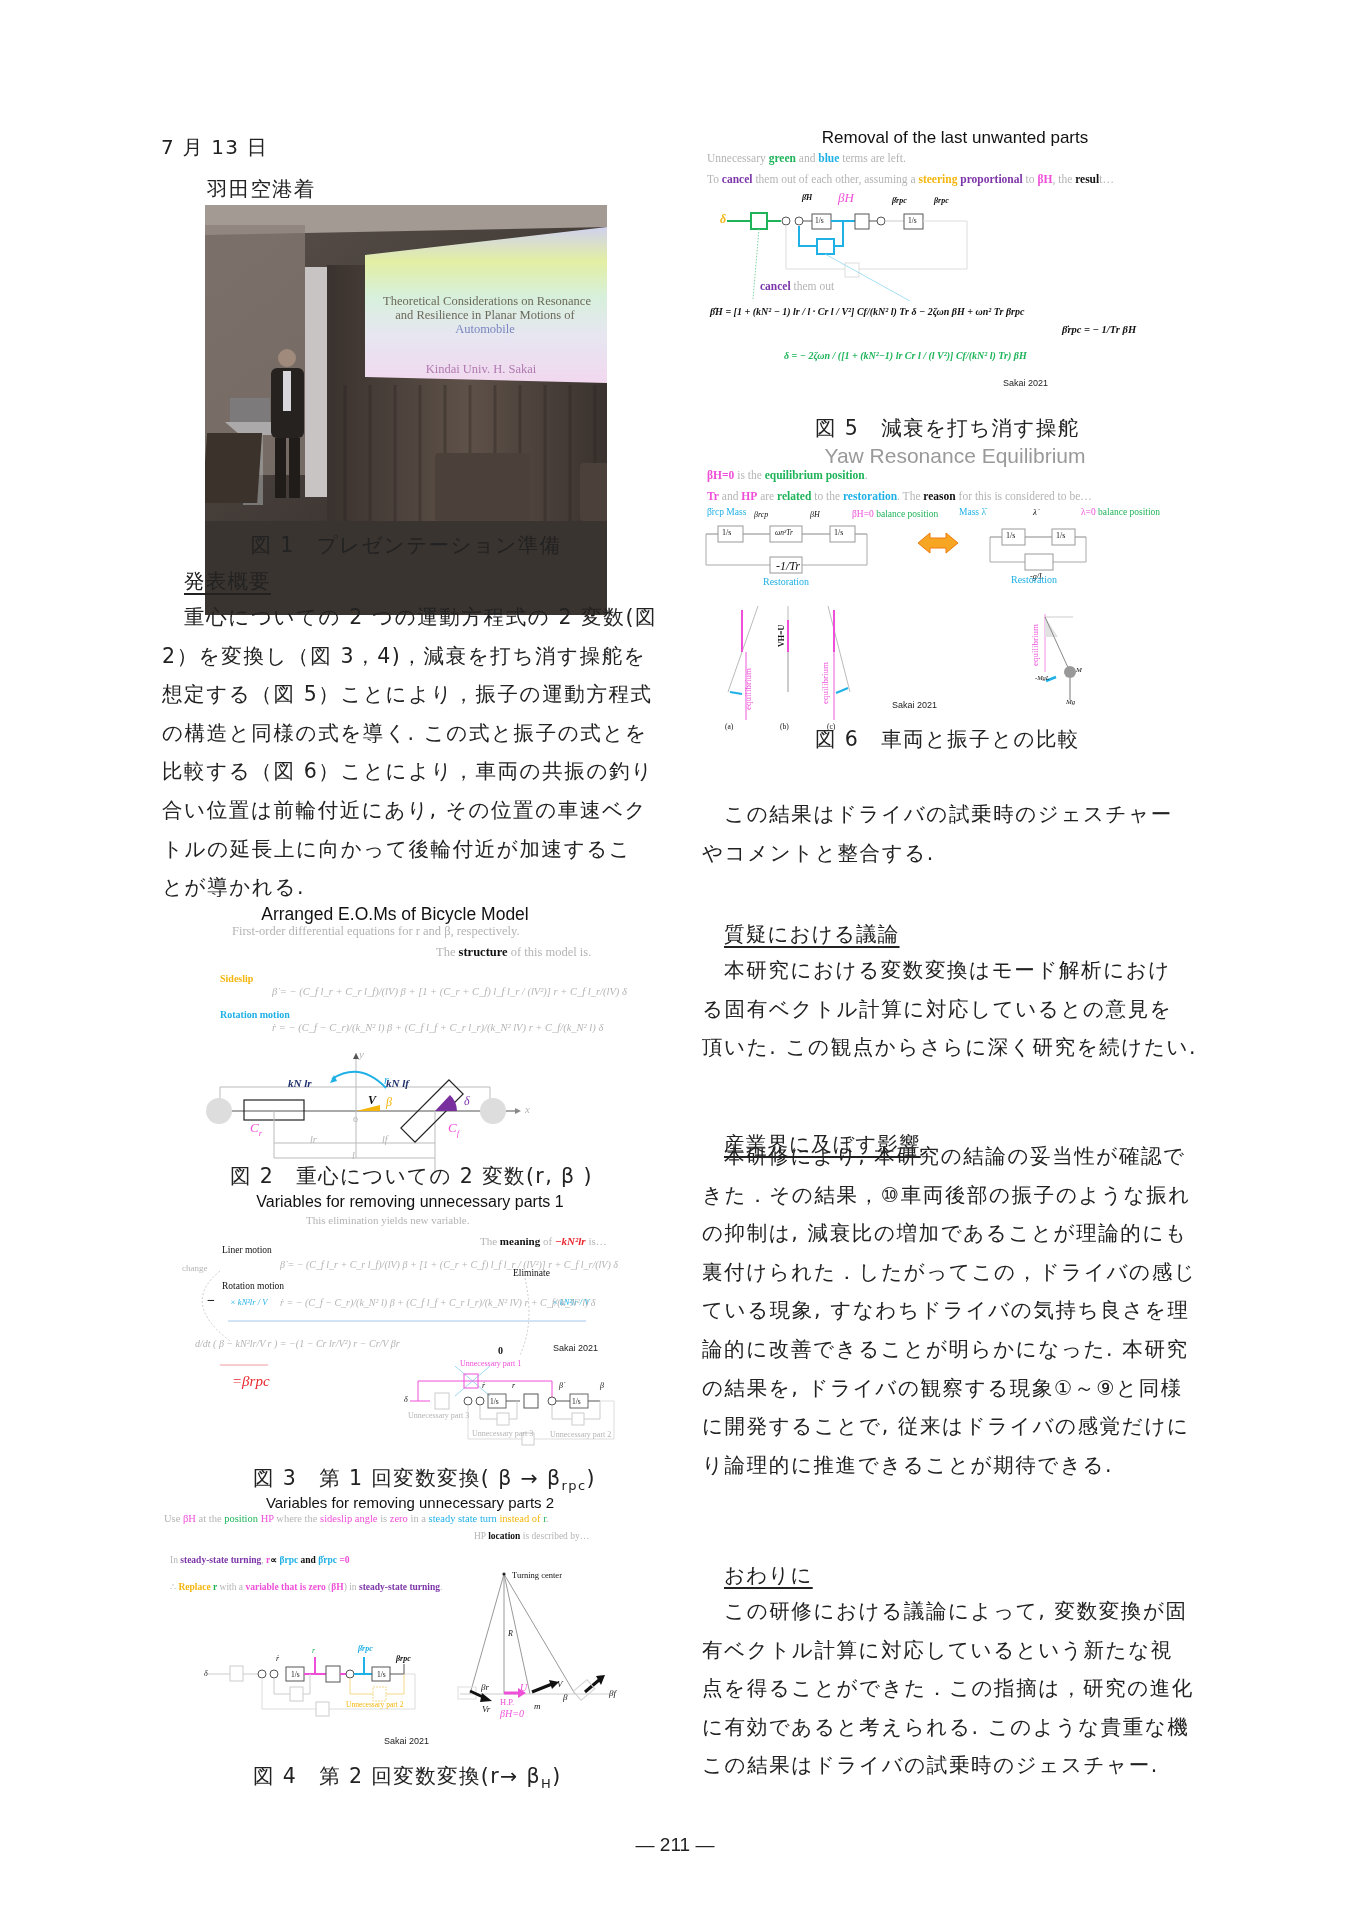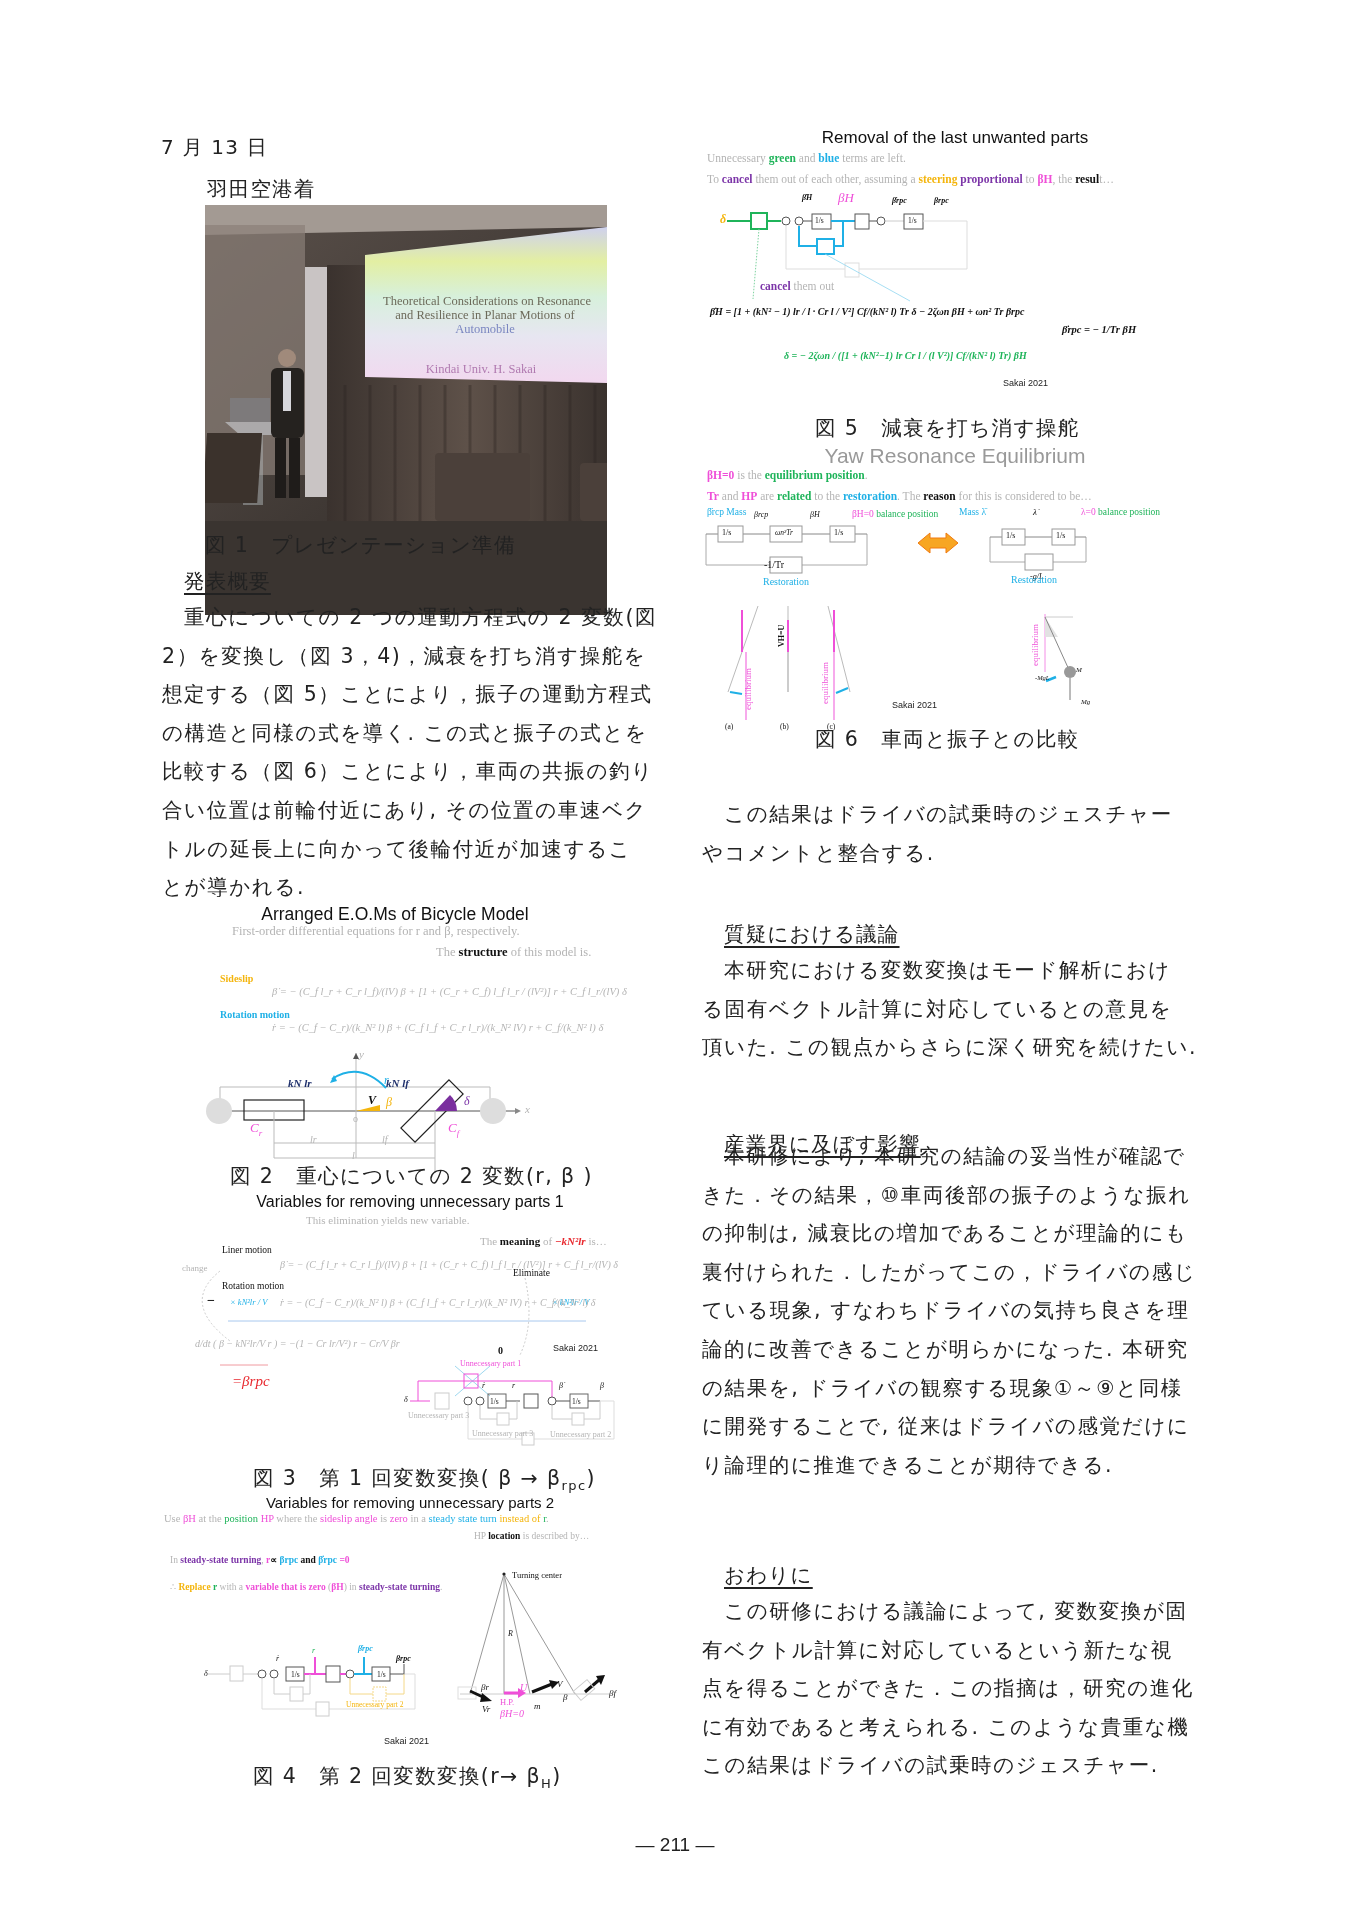--- a/index.html
+++ b/index.html
@@ -2,21 +2,21 @@
 <html><head>
 <meta charset="utf-8">
 <style>
   * { box-sizing: border-box; margin: 0; padding: 0; }
   html, body { width: 1350px; height: 1909px; background: #ffffff; overflow: hidden; }
   body { position: relative; font-family: "DejaVu Sans", sans-serif; color: #222; }
   .abs { position: absolute; }
   .jp { font-family: "DejaVu Sans", sans-serif; font-size: 20.5px; color: #222; letter-spacing: 1.2px; white-space: nowrap; }
   .body-line { font-family: "DejaVu Sans", sans-serif; font-size: 20.5px; color: #222; letter-spacing: 1.6px; white-space: nowrap; height: 38.6px; line-height: 38.6px; }
   .heading { text-decoration: underline; text-underline-offset: 5px; text-decoration-thickness: 1.5px; }
-  .caption { font-size: 20.5px; letter-spacing: 1.4px; color: #222; white-space: nowrap; text-align: left; }
+  .caption { font-size: 20.5px; letter-spacing: 1.4px; color: #222; white-space: nowrap; text-align: center; }
   .slide-title { font-family: "Liberation Sans", sans-serif; font-size: 17.5px; color: #111; text-align: center; white-space: nowrap; }
   .serif { font-family: "Liberation Serif", serif; }
   .gray { color: #b4b4b4; }
   .g { color: #1fb45a; }
   .b { color: #1fb0e6; }
   .p { color: #ef4fd8; }
   .pu { color: #7c35a8; }
   .y { color: #f4b50d; }
   .r { color: #e8282e; text-align: center; }
   .k { color: #111; }
@@ -356,21 +356,21 @@
     <polygon points="218,23 230,13 230,18 246,18 246,13 258,23 246,33 246,28 230,28 230,33" fill="#f7a623" stroke="#f07a10"></polygon>
     <polyline points="290,17 290,42 386,42 386,17" fill="none" stroke="#aaa"></polyline>
     <line x1="290" y1="17" x2="386" y2="17" stroke="#888"></line>
     <rect x="302" y="9" width="23" height="16" fill="#fff" stroke="#999"></rect>
     <rect x="352" y="9" width="23" height="16" fill="#fff" stroke="#999"></rect>
     <rect x="325" y="34" width="28" height="16" fill="#fff" stroke="#999"></rect>
   </svg>
   <div class="abs serif k" style="left:22px; top:86px; font-size:8px;">1/s</div>
   <div class="abs serif k" style="left:75px; top:86px; font-size:7.5px; font-style:italic;">ωn²Tr</div>
   <div class="abs serif k" style="left:134px; top:86px; font-size:8px;">1/s</div>
-  <div class="abs serif k" style="left:64px; top:117px; font-size:10px; ">-1/Tr</div>
+  <div class="abs serif k" style="left:76px; top:117px; font-size:12px; font-style:italic;">-1/Tr</div>
   <div class="abs serif b" style="left:63px; top:134px; font-size:10px;">Restoration</div>
   <div class="abs serif k" style="left:306px; top:89px; font-size:8px;">1/s</div>
   <div class="abs serif k" style="left:356px; top:89px; font-size:8px;">1/s</div>
   <div class="abs serif k" style="left:330px; top:130px; font-size:8px; font-style:italic;">-g/L</div>
   <div class="abs serif b" style="left:311px; top:132px; font-size:10px;">Restoration</div>
 
   <svg width="520" height="130" style="left:0; top:150px;">
     <line x1="28" y1="100" x2="58" y2="14" stroke="#bbb"></line>
     <line x1="42" y1="60" x2="42" y2="18" stroke="#ef4fd8" stroke-width="2"></line>
     <line x1="46" y1="60" x2="46" y2="128" stroke="#f48ee6" stroke-width="1.5"></line>
@@ -392,21 +392,21 @@
   </svg>
   <div class="abs serif k" style="left:25px; top:280px; font-size:7.5px;">(a)</div>
   <div class="abs serif k" style="left:80px; top:280px; font-size:7.5px;">(b)</div>
   <div class="abs serif k" style="left:127px; top:280px; font-size:7.5px;">(c)</div>
   <div class="abs serif p" style="left:38px; top:218px; font-size:9px; transform:rotate(-90deg); transform-origin:left top; white-space:nowrap;"></div>
   <div class="abs serif p" style="left:43px; top:268px; font-size:9px; transform:rotate(-90deg); transform-origin:left top; white-space:nowrap;">equilibrium</div>
   <div class="abs serif p" style="left:120px; top:262px; font-size:9px; transform:rotate(-90deg); transform-origin:left top; white-space:nowrap;">equilibrium</div>
   <div class="abs serif k" style="left:77px; top:205px; font-size:8px; font-weight:bold; transform:rotate(-90deg); transform-origin:left top; white-space:nowrap;">VH=U</div>
   <div class="abs serif p" style="left:330px; top:224px; font-size:9px; transform:rotate(-90deg); transform-origin:left top; white-space:nowrap;">equilibrium</div>
   <div class="abs serif k" style="left:376px; top:224px; font-size:7px; font-style:italic;">M</div>
-  <div class="abs serif k" style="left:381px; top:256px; font-size:7px; font-style:italic;">Mg</div>
+  <div class="abs serif k" style="left:366px; top:256px; font-size:7px; font-style:italic;">Mg</div>
   <div class="abs serif k" style="left:335px; top:232px; font-size:6.5px; font-style:italic;">-MgL</div>
   <div class="abs sakai" style="left:192px; top:258px;">Sakai 2021</div>
 </div>
 <div class="abs caption" style="left:815px; top:725px;">図 6　車両と振子との比較</div>
 
 <div class="abs" style="left:702px; top:795px;">
   <div class="body-line">　この結果はドライバの試乗時のジェスチャー</div>
   <div class="body-line">やコメントと整合する.</div>
 </div>
 

